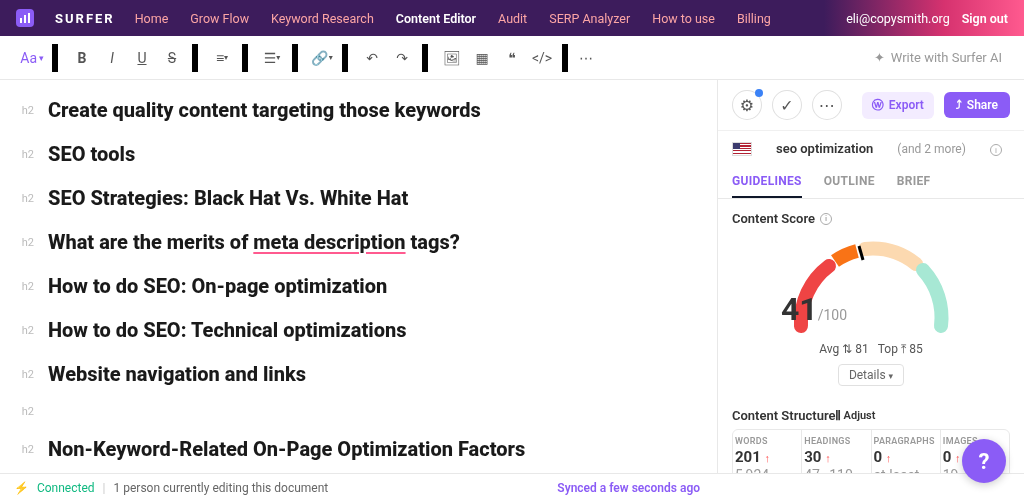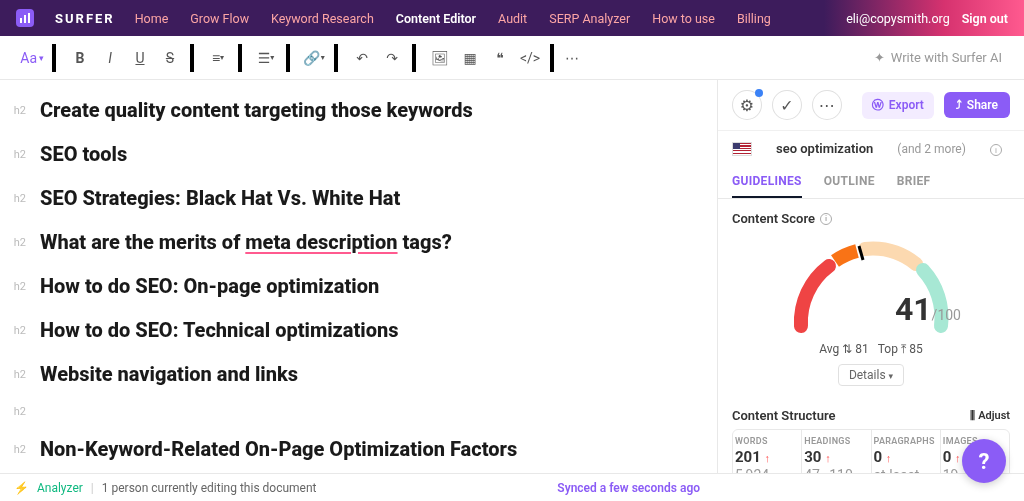--- a/index.html
+++ b/index.html
@@ -9,28 +9,28 @@
 .logo{display:flex;align-items:center;gap:21px;margin-right:20px;z-index:1}
 .logo-icon{width:18px;height:18px;background:#8b5cf6;border-radius:4px;display:flex;align-items:center;justify-content:center}
 .logo-icon svg{width:12px;height:12px}
 .logo-text{font-weight:700;letter-spacing:2px;font-size:13px}
 .nav-links{display:flex;gap:22px;flex:1;z-index:1}
 .nav-link{color:#fca5a5;cursor:pointer;font-size:12.5px}
 .nav-link.active{color:#fff;font-weight:600}
 .nav-right{display:flex;align-items:center;gap:12px;z-index:1;font-size:12.5px}
 .signout{font-weight:600}
 .toolbar{height:44px;border-bottom:1px solid #e8e8e8;display:flex;align-items:center;padding:0 12px;gap:4px}
-.tb-group{display:flex;align-items:flex-end;gap:2px;padding:0 6px;border-right:4px solid #000000;height:28px}
+.tb-group{display:flex;align-items:flex-end;gap:2px;padding:0 6px;border-right:6px solid #000000;height:28px}
 .tb-group:last-of-type{border-right:none}
 .tb-btn{width:28px;height:28px;display:flex;align-items:center;justify-content:center;border-radius:4px;cursor:pointer;color:#555;font-size:14px}
 .tb-btn.purple{color:#8b5cf6}
 .tb-spacer{flex:1}
 .write-ai{display:flex;align-items:center;gap:6px;color:#999;font-size:13px;padding:4px 10px;cursor:pointer}
 .main{display:flex;height:calc(501px - 36px - 44px - 28px)}
-.editor{flex:1;padding:8px 20px 8px 8px;overflow-y:auto}
+.editor{flex:1;padding:8px 20px 8px 16px;overflow-y:auto}
 .h2-row{display:flex;align-items:center;gap:14px;padding:9px 0}
 .h2-tag{font-size:11px;color:#bbb;width:18px;text-align:right;font-weight:400}
 .h2-text{font-size:20px;font-weight:800;color:#1a1a1a;line-height:1.3}
 .underline-red{text-decoration:underline;text-decoration-color:#ff5a8f;text-decoration-thickness:2px;text-underline-offset:3px}
 .sidebar{width:307px;border-left:1px solid #e8e8e8;display:flex;flex-direction:column;overflow-y:auto}
 .sb-top{display:flex;align-items:center;gap:10px;padding:10px 14px;border-bottom:1px solid #f0f0f0}
 .sb-icon-btn{width:30px;height:30px;border:1px solid #e0e0e0;border-radius:50%;display:flex;align-items:center;justify-content:center;cursor:pointer;color:#555;position:relative}
 .notif-dot{position:absolute;top:-2px;right:-2px;width:8px;height:8px;background:#3b82f6;border-radius:50%}
 .export-btn{display:flex;align-items:center;gap:5px;padding:5px 10px;background:#f3ecff;border-radius:6px;color:#8b5cf6;font-size:12px;font-weight:600;cursor:pointer}
 .share-btn{display:flex;align-items:center;gap:5px;padding:6px 12px;background:#8b5cf6;border-radius:6px;color:#fff;font-size:12px;font-weight:600;cursor:pointer}
@@ -39,26 +39,26 @@
 .flag::after{content:"";position:absolute;top:0;left:0;width:40%;height:50%;background:#3c3b6e}
 .kw-main{font-weight:600;color:#333}
 .kw-more{color:#999;font-size:12px}
 .sb-tabs{display:flex;padding:0 14px;border-bottom:1px solid #e8e8e8;gap:22px}
 .sb-tab{padding:8px 0;font-size:12px;font-weight:700;color:#999;cursor:pointer;letter-spacing:0.3px}
 .sb-tab.active{color:#8b5cf6;border-bottom:2px solid #0f172a}
 .sb-section{padding:12px 14px}
 .sb-title{font-size:13px;font-weight:600;color:#333;display:flex;align-items:center;gap:5px}
 .gauge-wrap{position:relative;width:180px;height:100px;margin:10px auto 0}
 .gauge-svg{width:180px;height:100px}
-.gauge-score-wrap{position:absolute;bottom:8px;left:0;right:0;text-align:right}
+.gauge-score-wrap{position:absolute;bottom:8px;left:0;right:0;text-align:left}
 .gauge-score{font-size:32px;font-weight:700;color:#333}
 .gauge-max{font-size:14px;color:#999}
 .gauge-meta{text-align:center;font-size:12px;color:#555;margin-top:6px}
 .details-drop{text-align:center;margin:8px auto 0;font-size:12px;color:#666;border:1px solid #e0e0e0;border-radius:4px;padding:3px 10px;width:fit-content;cursor:pointer}
-.struct-head{display:flex;justify-content:space-between;align-items:center;padding:10px 14px 6px}
+.struct-head{display:flex;align-items:center;padding:10px 14px 6px}
 .adjust-btn{font-size:11px;font-weight:600;color:#333;cursor:pointer;display:flex;align-items:center;gap:3px}
 .struct-grid{display:flex;border:1px solid #e8e8e8;margin:0 14px;border-radius:6px}
 .struct-cell{flex:1;padding:6px 2px;border-right:1px solid #e8e8e8}
 .struct-cell:last-child{border-right:none}
 .struct-label{font-size:9px;color:#999;font-weight:600;letter-spacing:0.3px}
 .struct-val{font-size:15px;font-weight:700;color:#333;margin-top:2px}
 .struct-val .arrow{color:#ff5555;font-size:11px}
 .struct-range{font-size:14px;color:#999;margin-top:1px}
 .statusbar{height:28px;border-top:1px solid #e8e8e8;display:flex;align-items:center;padding:0 14px;font-size:12px;gap:8px;color:#666}
 .conn-icon{color:#10b981}
@@ -259,19 +259,19 @@
           <div class="struct-val">0 <span class="arrow">↑</span></div>
           <div class="struct-range">19–48</div>
         </div>
       </div>
 
   </div>
 </div>
 
 <div class="statusbar">
   <span class="conn-icon">⚡</span>
-  <span style="color:#10b981">Analyzer</span>
+  <span style="color:#10b981">Connected</span>
   <span style="color:#ccc">|</span>
   <span>1 person currently editing this document</span>
   <span class="sync-text">Synced a few seconds ago</span>
 </div>
 
 <div class="fab">?</div>
 
 </body></html>

